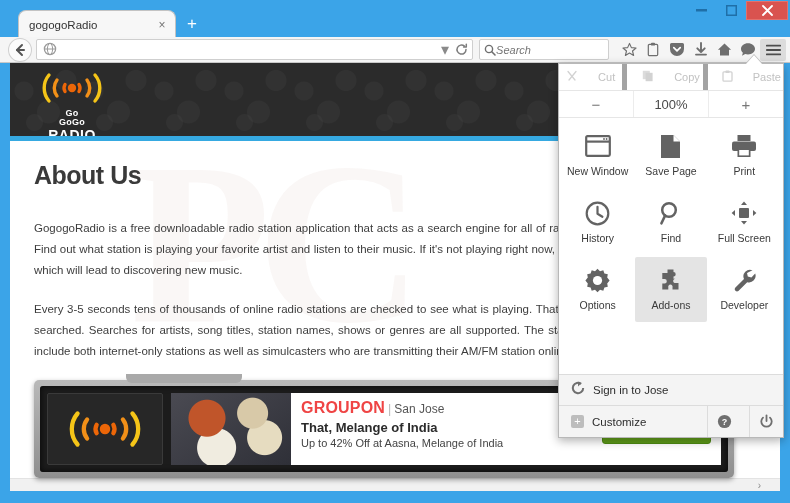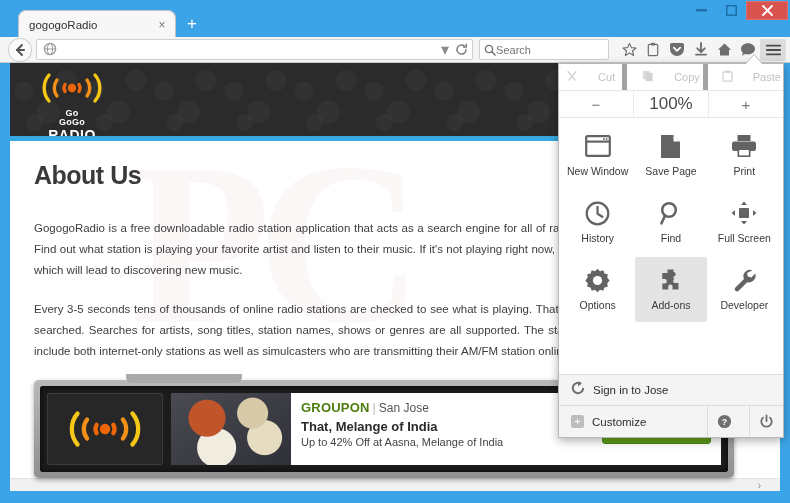--- a/index.html
+++ b/index.html
@@ -83,21 +83,21 @@
     font-family: "Liberation Sans", sans-serif; background: transparent;
   }
   .urlbtn { width: 16px; height: 16px; display:flex; align-items:center; justify-content:center; color:#8a8a8a; }
   #searchbar {
     height: 21px; width: 130px; margin-left: 6px;
     background: #fff; border: 1px solid #cfcfcf; border-radius: 2px;
     display: flex; align-items: center; padding: 0 4px;
   }
   #search-input {
     flex: 1; border: none; outline: none; font-size: 11px; color: #777;
-    font-family: "Liberation Sans", sans-serif; background: transparent;
+    font-style: italic; font-family: "Liberation Sans", sans-serif; background: transparent;
   }
   .toolicon {
     width: 24px; height: 22px; display: flex; align-items: center; justify-content: center;
     color: #5b5b5b;
   }
   #hamburger {
     width: 26px; height: 22px; margin-right: 4px;
     background: #dcdcdc; border-radius: 2px;
     display: flex; align-items: center; justify-content: center;
   }
@@ -177,21 +177,21 @@
     width: 120px; flex-shrink: 0;
     background:
       radial-gradient(circle at 30% 35%, #c0552a 0 18px, transparent 19px),
       radial-gradient(circle at 68% 28%, #d8c9a8 0 15px, transparent 16px),
       radial-gradient(circle at 78% 62%, #e6dcc0 0 17px, transparent 18px),
       radial-gradient(circle at 38% 76%, #f0ece0 0 19px, transparent 20px),
       linear-gradient(145deg,#4a4a52,#2f3038);
   }
   #ad-text { flex: 1; padding: 7px 10px; min-width: 0; }
   .ad-line1 { font-size: 12.5px; line-height: 15px; white-space: nowrap; }
-  .ad-brand { color: #4d7c0f; font-weight: bold; letter-spacing: .2px; font-size: 13px; }
+  .ad-brand { color: #ef4444; font-weight: bold; letter-spacing: .2px; font-size: 16px; }
   .ad-sep { color: #b9b9b9; margin: 0 3px; }
   .ad-city { color: #555; font-size: 12px; }
   .ad-title { font-size: 13px; font-weight: bold; color: #2b2b2b; margin-top: 3px; white-space: nowrap; }
   .ad-sub { font-size: 11px; color: #444; margin-top: 2px; white-space: nowrap; }
   #ad-cta {
     flex-shrink: 0; align-self: center; margin-right: 10px;
   }
   #buy-now {
     background: linear-gradient(#7ab828,#5d9a18);
     color: #fff; font-weight: bold; font-size: 12.5px;
@@ -240,21 +240,21 @@
   .editcell + .editcell { border-left: 5px solid #a3a3a3; padding-left: 12px; }
   #zoomrow {
     display: flex; height: 27px; align-items: stretch;
     border-bottom: 1px solid #e6e6e6;
   }
   .zoomcell {
     flex: 1; display: flex; align-items: center; justify-content: center;
     color: #6b6b6b; font-size: 12px;
   }
   .zoomcell + .zoomcell { border-left: 1px solid #ececec; }
-  #zoom-level { font-size: 17px; color: #4a4a4a; }
+  #zoom-level { font-size: 13px; color: #4a4a4a; }
   #zoom-minus, #zoom-plus { font-size: 15px; color: #777; }
 
   #menu-grid {
     flex: 1; display: grid;
     grid-template-columns: repeat(3, 1fr);
     grid-auto-rows: 67px;
     align-content: start;
     padding: 4px 2px 0 2px;
   }
   .mitem {

